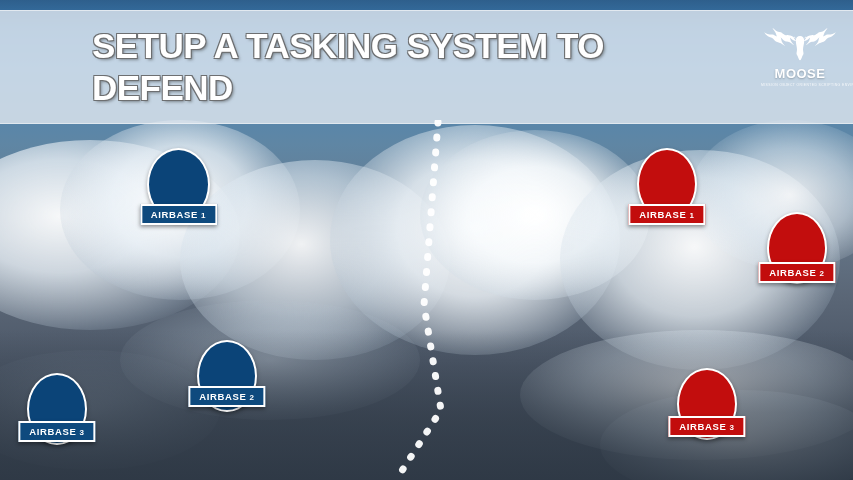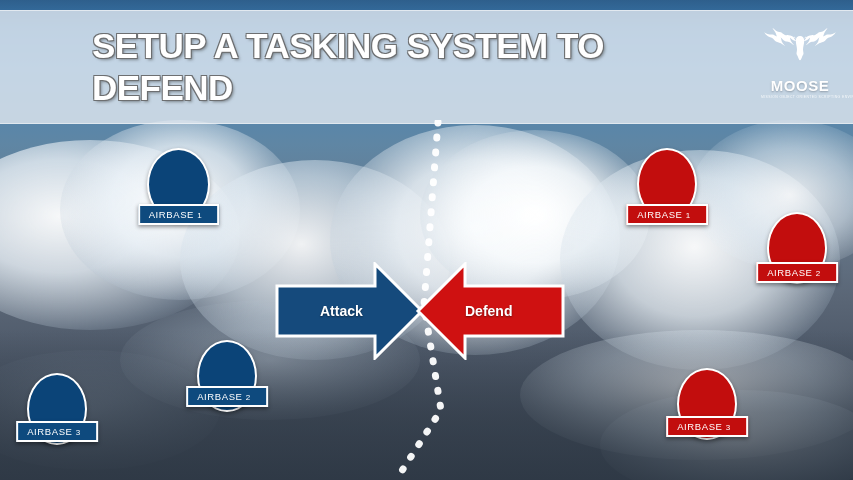--- a/index.html
+++ b/index.html
@@ -69,42 +69,42 @@
     text-shadow:
        1px 1px 0 #6d6f71, -1px 1px 0 #6d6f71, 1px -1px 0 #6d6f71, -1px -1px 0 #6d6f71,
        2px 2px 3px rgba(70,72,75,.55);
   }
   .title .sub{font-size:26px;vertical-align:-2px;}
 
   
   .logo{position:absolute;right:14px;top:18px;width:78px;height:82px;text-align:center;}
   .logo svg{display:block;margin:0 auto;}
   .logo-word{
-    color:#fff;font-weight:bold;font-size:15px;letter-spacing:.5px;
-    line-height:17px;margin-top:13px;
+    color:#fff;font-weight:bold;font-size:13px;letter-spacing:.5px;
+    line-height:17px;margin-top:1px;
     text-shadow:0 1px 2px rgba(90,100,110,.5);
   }
   .logo-tag{
     color:rgba(255,255,255,.85);font-size:3.4px;letter-spacing:.4px;
     line-height:5px;margin-top:1px;white-space:nowrap;
   }
 
   
   .base{position:absolute;}
   .base .dot{
     width:100%;height:100%;border-radius:50%;
     border:2px solid #ffffff;
     box-shadow:0 2px 4px rgba(0,0,0,.35);
   }
   .base .tag{
     position:absolute;left:50%;transform:translateX(-50%);
     border:2px solid #ffffff;
     color:#ffffff;
-    font-size:9.5px;font-weight:normal;letter-spacing:.6px;
-    padding:3px 15px 3px 9px;
+    font-size:9.5px;font-weight:bold;letter-spacing:.6px;
+    padding:3px 9px 3px 9px;
     white-space:nowrap;
     box-shadow:0 2px 4px rgba(0,0,0,.4);
   }
   .base .tag .n{font-size:8px;}
   .blue .dot{background:#0b4478;}
   .blue .tag{background:#0e4a7e;}
   .red  .dot{background:#c20d0d;}
   .red  .tag{background:#c20d0d;}
 
   
@@ -202,24 +202,14 @@
   </div>
 
   <div class="base red" style="left:677px;top:368px;width:60px;height:72px;">
     <div class="dot"></div>
     <div class="tag" style="top:48px;">
       <span>AIRBASE</span>
       <span class="n">3</span>
     </div>
   </div>
 
-  <div class="arrows">
-    <svg width="290" height="98" viewBox="0 0 290 98">
-
-      <path d="M 2 24 L 100 24 L 100 2 L 147 49 L 100 96 L 100 74 L 2 74 Z" fill="#154a7c" stroke="#ffffff" stroke-width="3"></path>
-
-      <path d="M 288 24 L 190 24 L 190 2 L 143 49 L 190 96 L 190 74 L 288 74 Z" fill="#cf1111" stroke="#ffffff" stroke-width="3"></path>
-    </svg>
-    <div class="arrow-label lbl-attack">Attack</div>
-    <div class="arrow-label lbl-defend">Defend</div>
-  </div>
 
 </div>
 
 </body></html>

